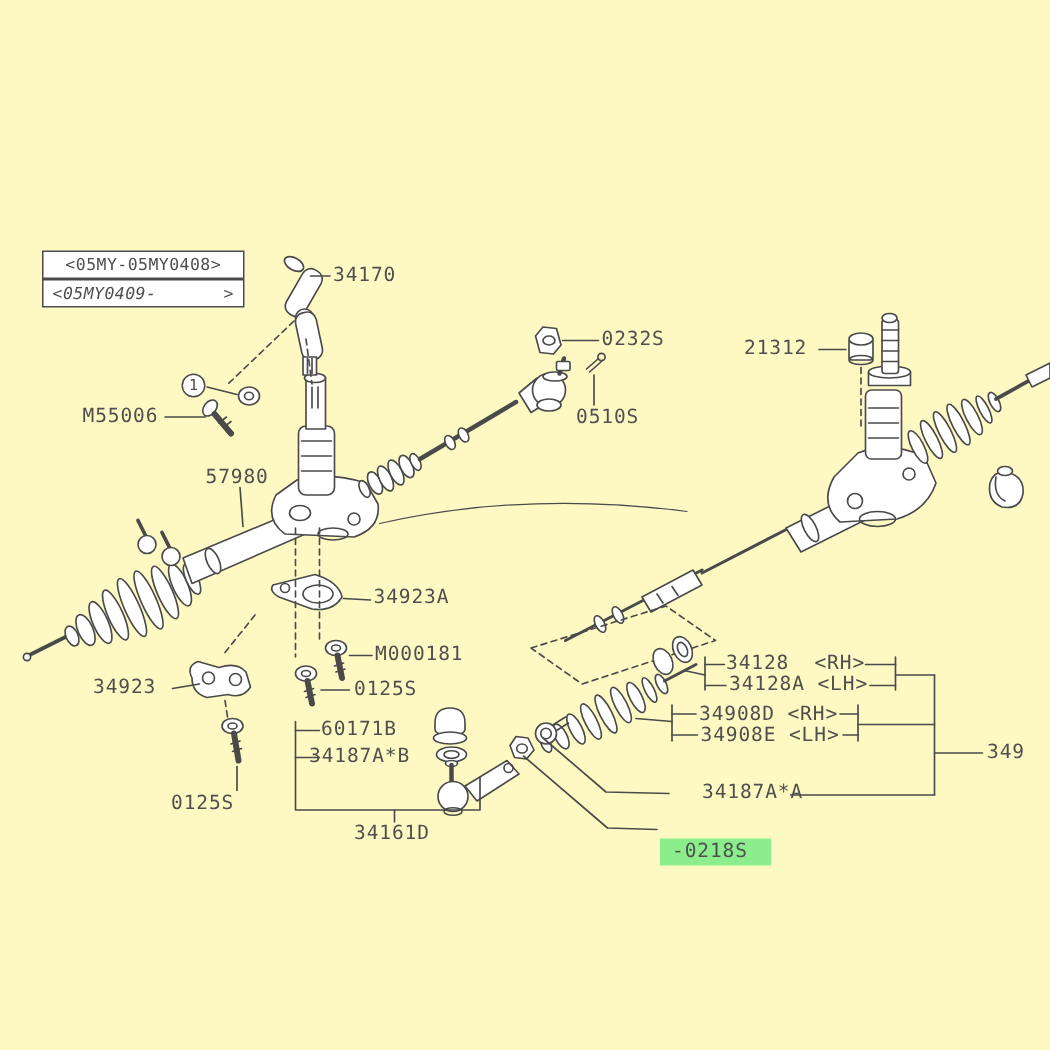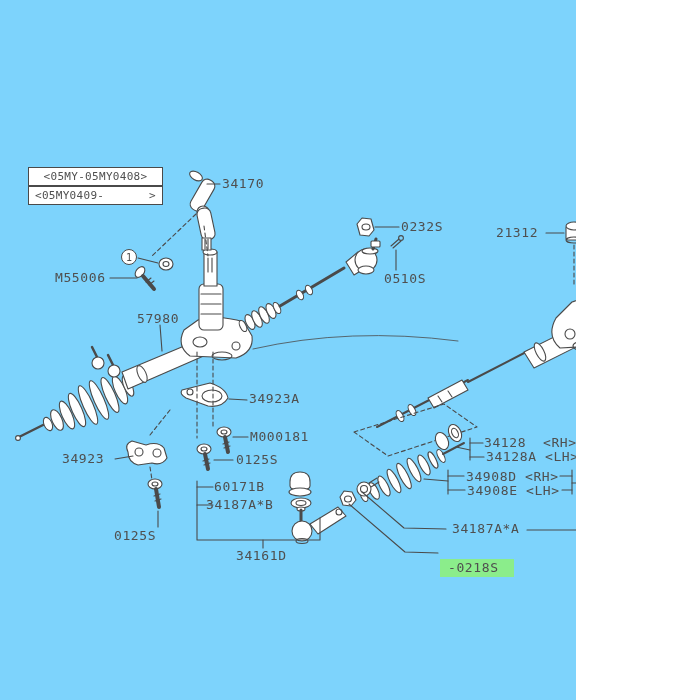--- a/index.html
+++ b/index.html
@@ -1,34 +1,34 @@
 <!DOCTYPE html>
 <html><head>
 <meta charset="utf-8">
 <style>
   html,body{margin:0;padding:0;background:#fff;}
-  .stage{position:relative;width:576px;height:700px;background:#7dd3fc;overflow:hidden;
+  .stage{position:relative;width:700px;height:700px;background:#fef9c3;overflow:hidden;
          font-family:"DejaVu Sans Mono","Liberation Mono",monospace;}
   svg{position:absolute;left:0;top:0;}
   svg *{stroke:#4a4a4a;fill:none;stroke-width:1.1;stroke-linecap:round;stroke-linejoin:round;}
   svg .f{fill:#ffffff;}
   svg .d{stroke-dasharray:4 3;}
   svg .w2{stroke-width:2;} svg .w25{stroke-width:2.5;} svg .w3{stroke-width:3;}
   svg .w4{stroke-width:4;} svg .thin{stroke-width:0.8;}
   .lbl{position:absolute;font-size:13px;line-height:14px;color:#4f4f4f;
        letter-spacing:0.6px;white-space:pre;}
   .hl{background:#8bed8b;width:74px;height:18px;line-height:18px;padding-left:8px;
       box-sizing:border-box;margin-top:16px;}
   .callout{position:absolute;width:16px;height:16px;border:1.3px solid #4a4a4a;
       border-radius:50%;font-size:10px;line-height:15px;text-align:center;color:#4f4f4f;
       box-sizing:border-box;background:#fff;}
   .vbox{position:absolute;left:28px;width:135px;height:19px;border:1.4px solid #4a4a4a;
       box-sizing:border-box;background:#fff;display:flex;align-items:center;
       justify-content:center;font-size:11px;color:#4f4f4f;letter-spacing:0.3px;}
-  .vbox.split{justify-content:space-between;padding:0 6px;}
+  .vbox.split{justify-content:space-between;padding:0 6px;font-style:italic;}
 </style>
 </head>
 <body>
 
 <div class="stage">
 
 <svg width="700" height="700" viewBox="0 0 700 700">
 
   <g>
 
@@ -338,17 +338,17 @@
   <div class="lbl" style="left:236px;top:453px">0125S</div>
   <div class="lbl" style="left:62px;top:452px">34923</div>
   <div class="lbl" style="left:114px;top:529px">0125S</div>
   <div class="lbl" style="left:214px;top:480px">60171B</div>
   <div class="lbl" style="left:206px;top:498px">34187A*B</div>
   <div class="lbl" style="left:236px;top:549px">34161D</div>
   <div class="lbl" style="left:484px;top:436px">34128  &lt;RH&gt;</div>
   <div class="lbl" style="left:486px;top:450px">34128A &lt;LH&gt;</div>
   <div class="lbl" style="left:466px;top:470px">34908D &lt;RH&gt;</div>
   <div class="lbl" style="left:467px;top:484px">34908E &lt;LH&gt;</div>
-  <div class="lbl" style="left:452px;top:522px">34187A*A</div>
+  <div class="lbl" style="left:468px;top:522px">34187A*A</div>
   <div class="lbl hl" style="left: 440px; top: 543px; background: rgb(139, 237, 139);">-0218S</div>
   <div class="lbl" style="left:658px;top:495px">349</div>
 
 </div>
 
 </body></html>

